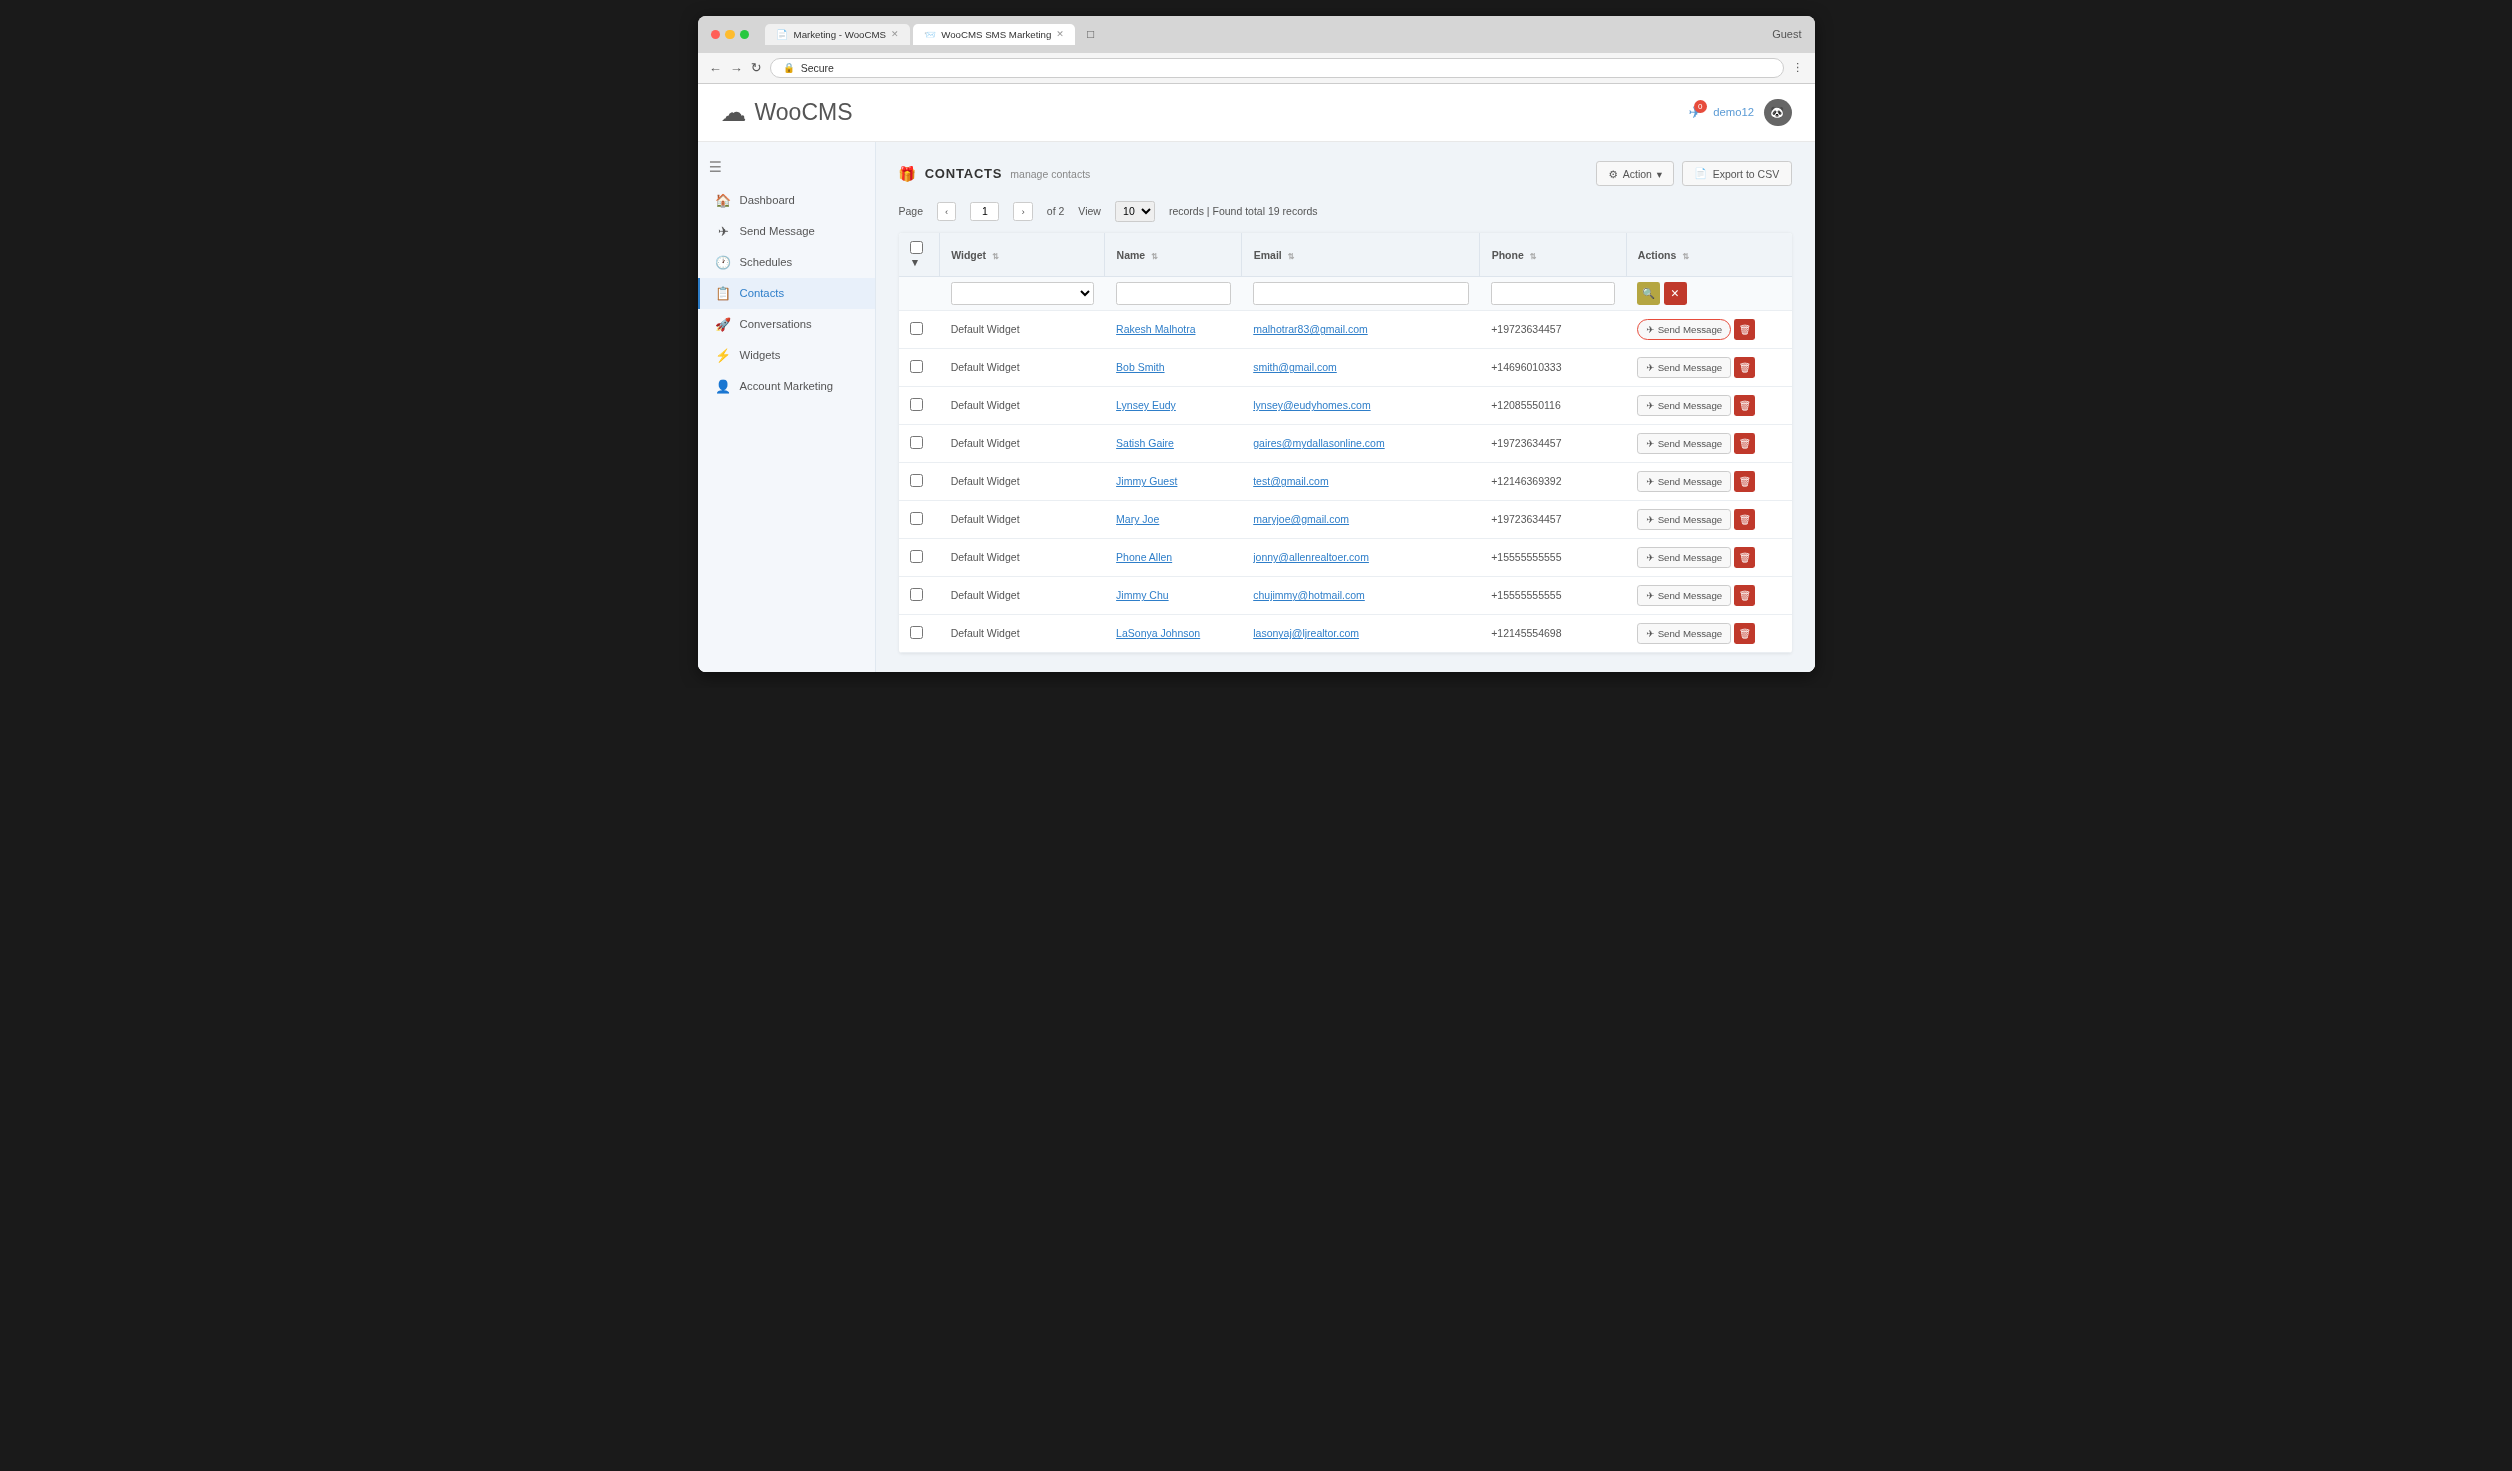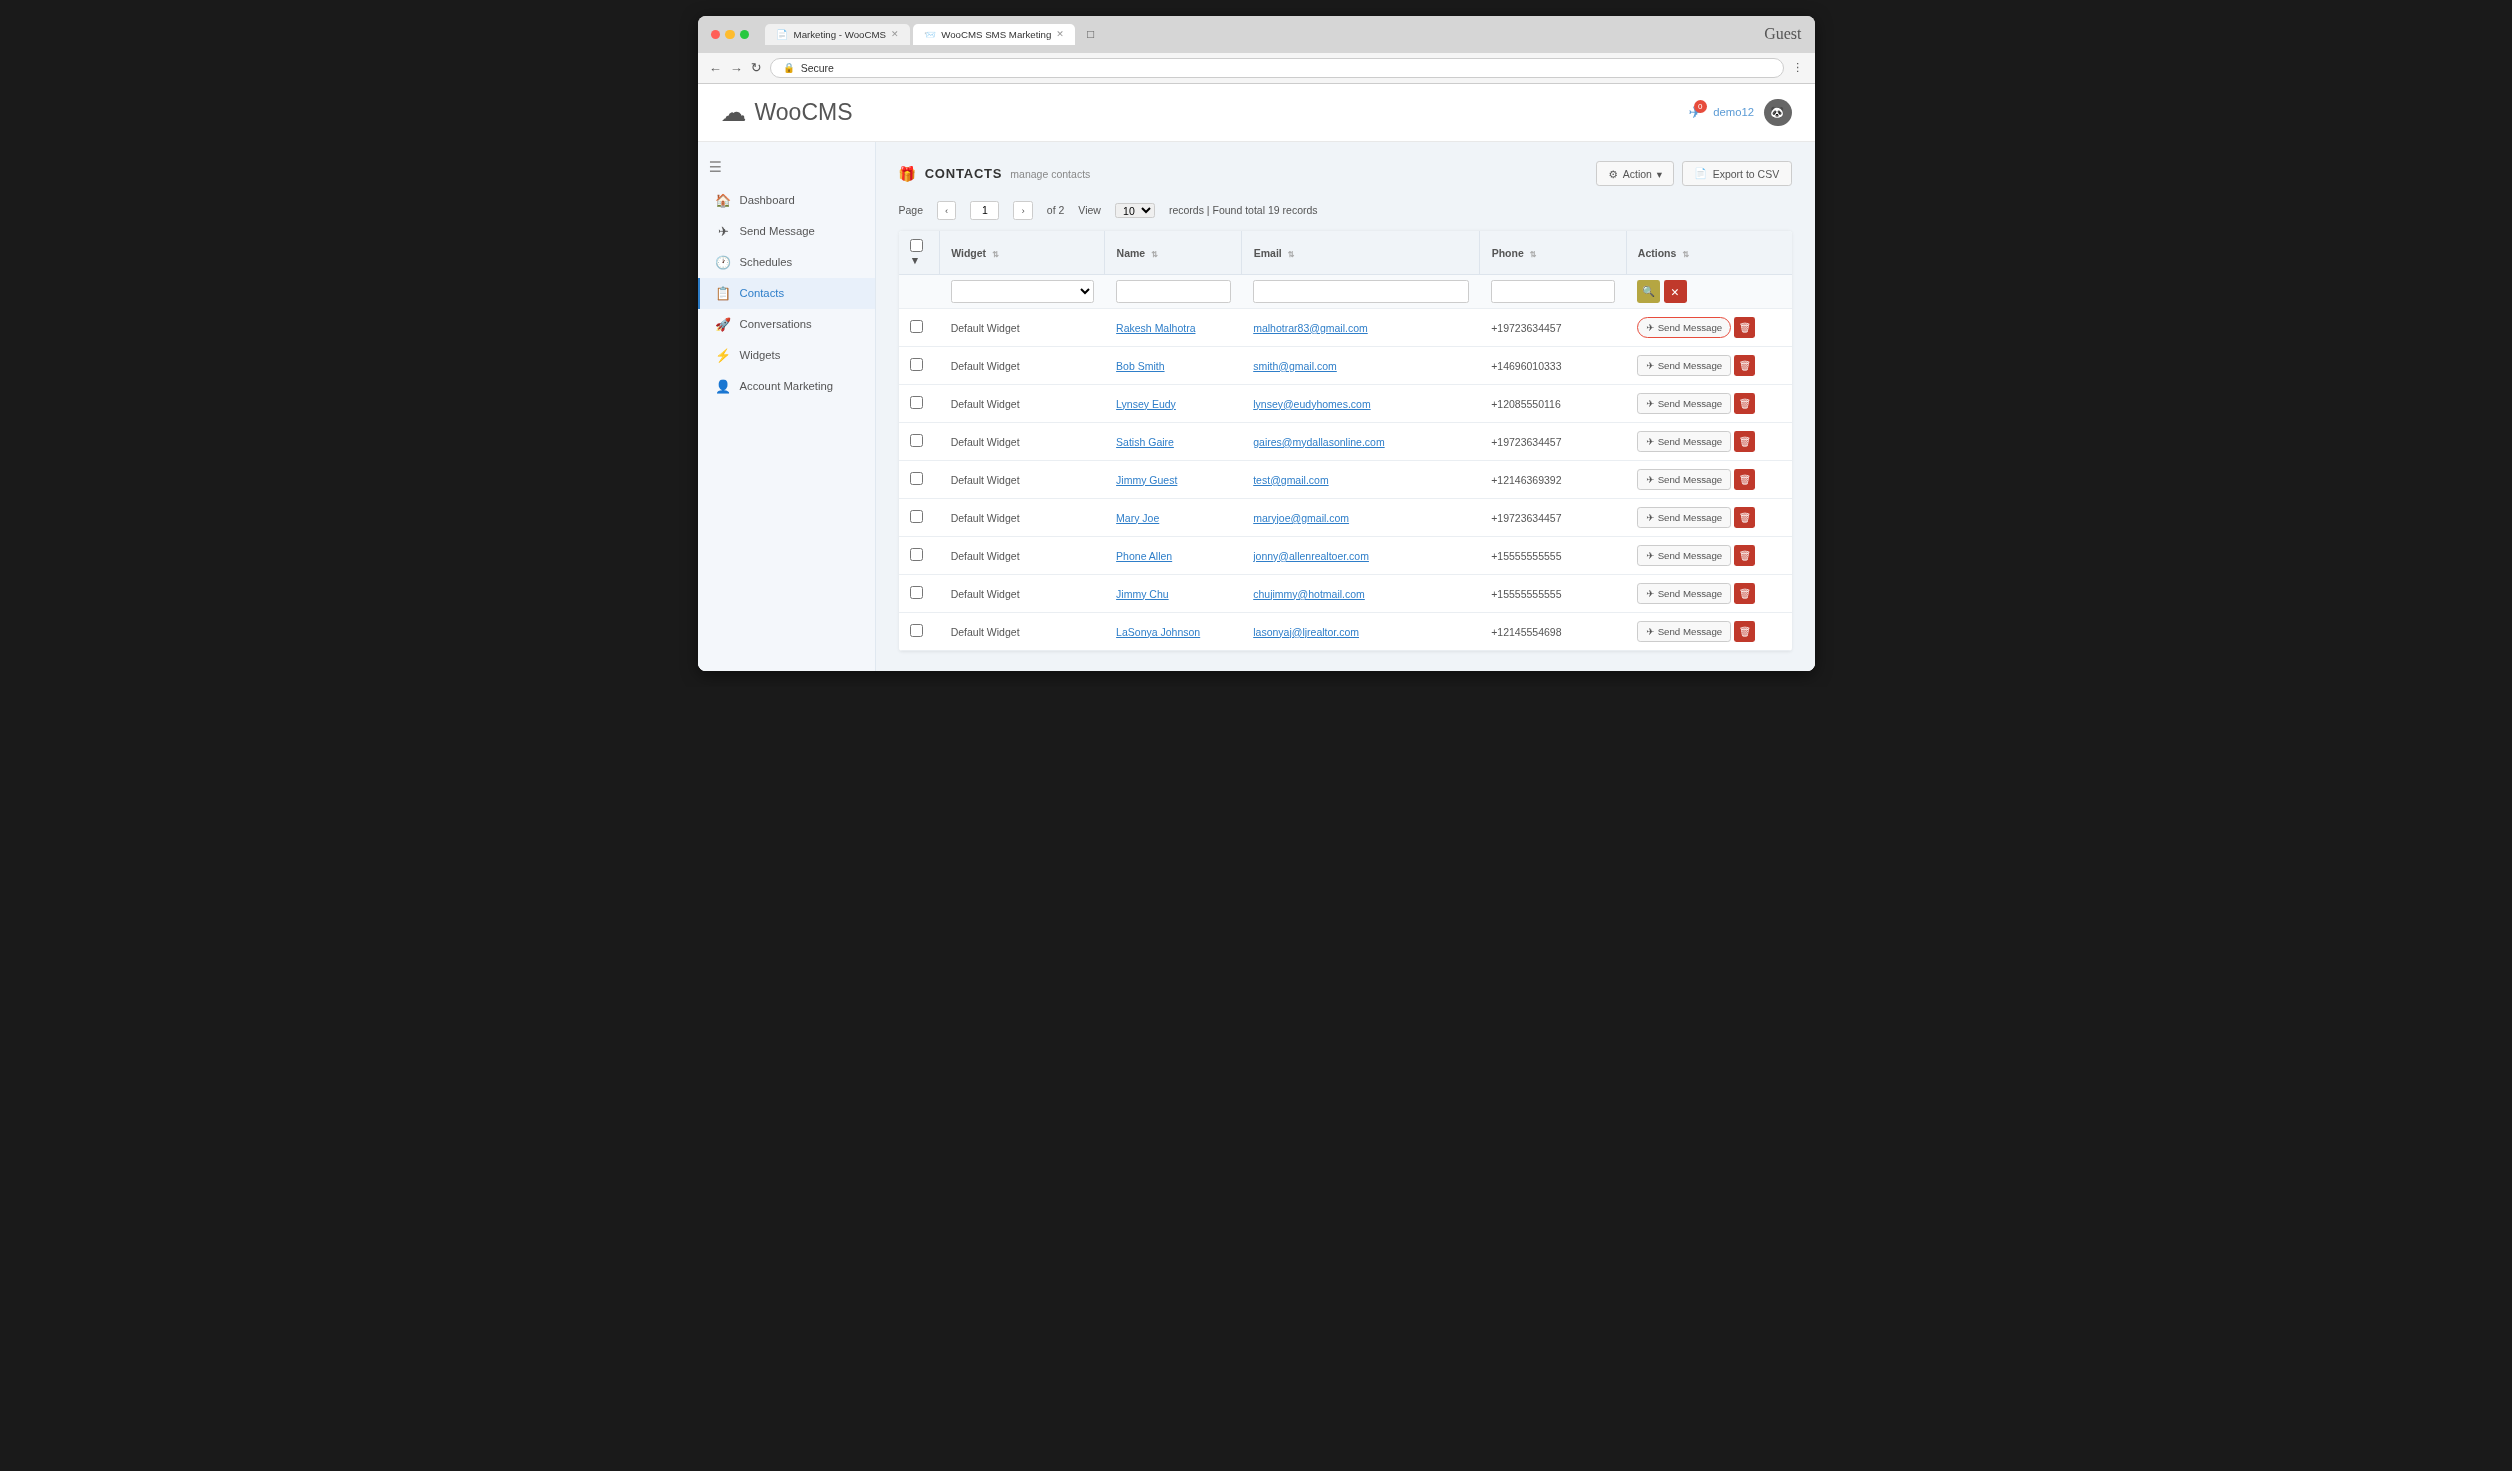--- a/index.html
+++ b/index.html
@@ -37,21 +37,21 @@
       color: #333;
       display: flex;
       align-items: center;
       gap: 4.9px;
       cursor: pointer;
     }
     .tab.active { background: #fff; }
     .tab-close { color: #999; font-size: 9px; cursor: pointer; }
     .tab-new { background: transparent; color: #666; padding: 4.9px 8px; border-radius: 3.2px; }
 
-    .guest-label { margin-left: auto; font-size: 16px; color: #555; font-family: Liberation Serif, serif; }
+    .guest-label { margin-left: auto; font-size: 11px; color: #555; }
 
     .address-bar-row {
       background: #f5f5f5;
       padding: 4.9px 11.3px;
       display: flex;
       align-items: center;
       gap: 8px;
       border-bottom: 0.8px solid #ccc;
     }
 
@@ -204,21 +204,21 @@
     .page-input {
       width: 29px;
       height: 19.4px;
       border: 0.8px solid #ccc;
       border-radius: 2.4px;
       text-align: center;
       font-size: 10.5px;
     }
     .view-select {
       width: 40px;
-      height: 15px;
+      height: 21px;
       border: 0.8px solid #ccc;
       border-radius: 2.4px;
       font-size: 10.5px;
       text-align: center;
     }
 
     
     .contacts-table {
       width: 100%;
       border-collapse: collapse;

